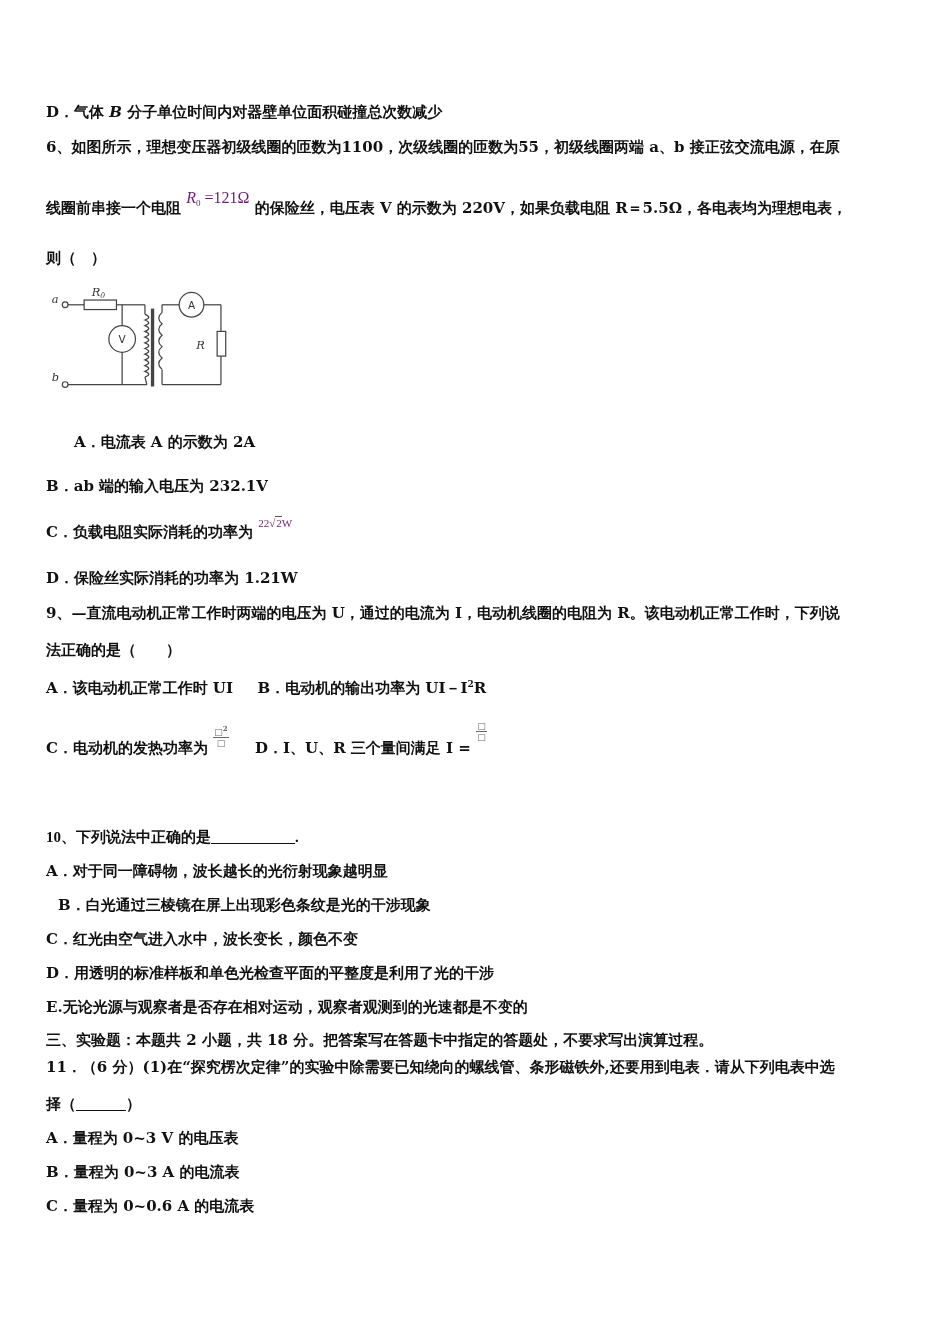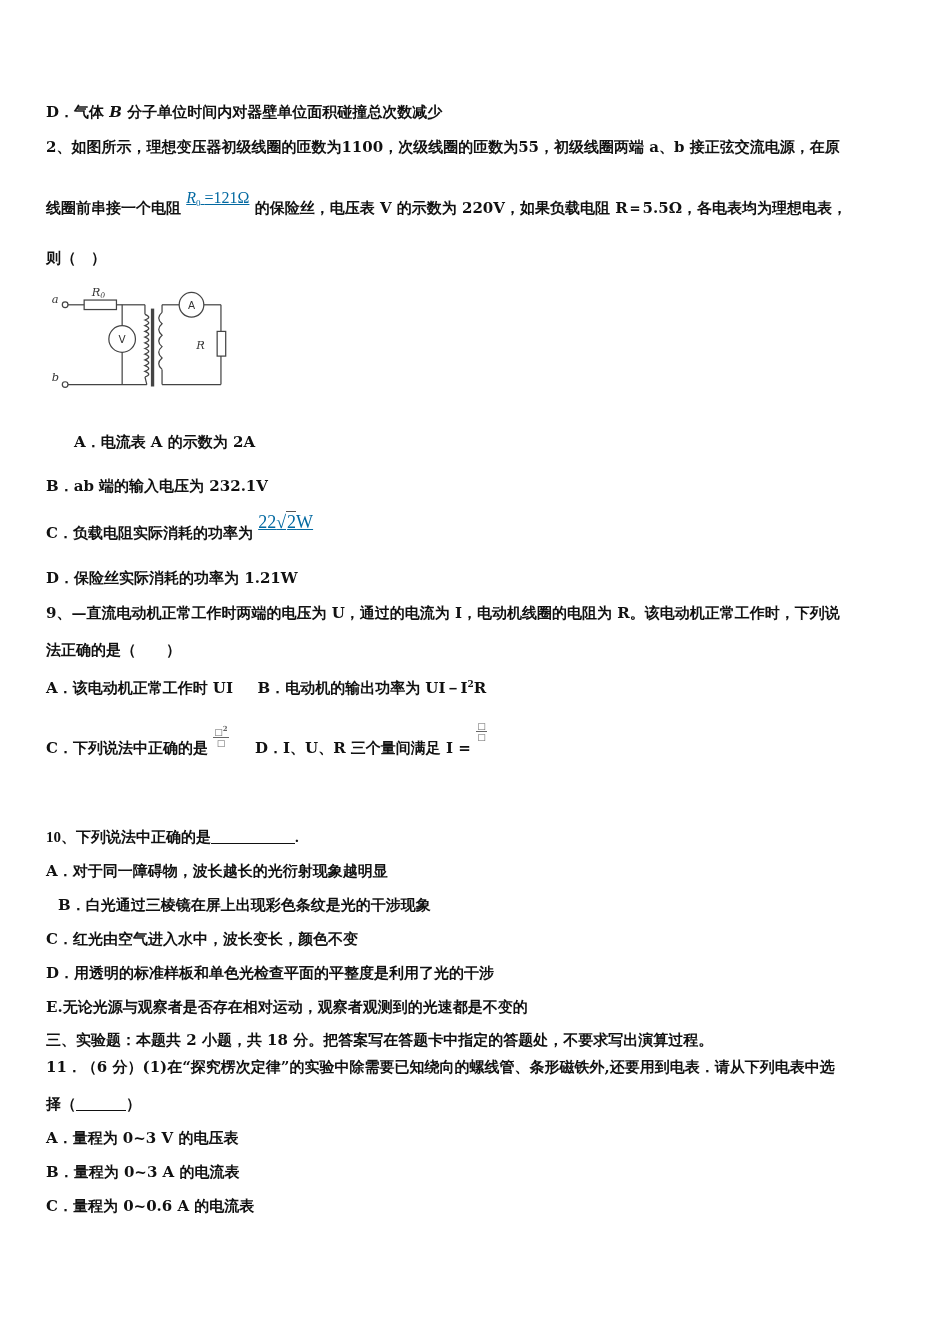--- a/index.html
+++ b/index.html
@@ -1,36 +1,36 @@
 <!DOCTYPE html>
 <html><head>
 <meta charset="utf-8">
 <style>
   html, body { margin: 0; padding: 0; background: #ffffff; }
   body { width: 950px; height: 1344px; position: relative; overflow: hidden;
          font-family: "DejaVu Serif", "Liberation Serif", serif; color: #111; }
   .line { position: absolute; left: 46px; font-size: 15px; line-height: 20px; white-space: nowrap; }
   .b { font-weight: bold; }
-  .math { font-family: "Liberation Serif", serif; color: #0369a1; font-weight: normal; text-decoration: underline; }
+  .math { font-family: "Liberation Serif", serif; color: #701a75; font-weight: normal; }
   .sub { font-size: 9px; vertical-align: -3px; }
   .sup { font-size: 9px; vertical-align: 6px; }
   .blank { display: inline-block; border-bottom: 1px solid #111; height: 14px; vertical-align: -2px; }
   .frac { display: inline-flex; flex-direction: column; align-items: center; vertical-align: 4px; font-size: 9px; line-height: 10px; color: #666; }
   .frac .num { border-bottom: 1px solid #666; padding: 0 1px; }
   .sqrt { border-top: 1px solid #555; padding-left: 1px; }
   #circuit { position: absolute; left: 44px; top: 282px; width: 200px; height: 114px; }
 </style>
 </head>
 <body>
 
 <div class="line b" style="top:102px;">
   <span>D．</span><span>气体 </span><i>B</i><span> 分子单位时间内对器壁单位面积碰撞总次数减少</span>
 </div>
 
-<div class="line b" style="top:137px;">2、如图所示，理想变压器初级线圈的匝数为1100，次级线圈的匝数为55，初级线圈两端 a、b 接正弦交流电源，在原</div>
+<div class="line b" style="top:137px;">6、如图所示，理想变压器初级线圈的匝数为1100，次级线圈的匝数为55，初级线圈两端 a、b 接正弦交流电源，在原</div>
 <div class="line b" style="top:198px;">
   <span>线圈前串接一个电阻</span>
   <span class="math" style="font-size:16px; position:relative; top:-10px;"><i>R</i><span class="sub">0</span> <span>=121Ω</span></span>
   <span>的保险丝，电压表 V 的示数为 220V，如果负载电阻 R＝5.5Ω，各电表均为理想电表，</span>
 </div>
 <div class="line b" style="top:248px;">则（　）</div>
 
 <svg id="circuit" viewBox="0 0 210 120">
   <g stroke="#444" stroke-width="1.3" fill="none">
 
@@ -76,35 +76,35 @@
 </svg>
 
 <div class="line b" style="top:432px;margin-left:28px;">
   <span>A．</span><span>电流表 A 的示数为 2A</span>
 </div>
 <div class="line b" style="top:476px;">
   <span>B．</span><span>ab 端的输入电压为 232.1V</span>
 </div>
 <div class="line b" style="top:522px;">
   <span>C．</span><span>负载电阻实际消耗的功率为</span>
-  <span class="math" style="font-size:18px; position:relative; top:-10px;"><span>22</span>√<span class="sqrt">2</span><span>W</span></span>
+  <span class="math" style="font-size:11px; position:relative; top:-10px;"><span>22</span>√<span class="sqrt">2</span><span>W</span></span>
 </div>
 <div class="line b" style="top:568px;">
   <span>D．</span><span>保险丝实际消耗的功率为 1.21W</span>
 </div>
 
 <div class="line b" style="top:603px;">9、—直流电动机正常工作时两端的电压为 U，通过的电流为 I，电动机线圈的电阻为 R。该电动机正常工作时，下列说</div>
 <div class="line b" style="top:640px;">法正确的是（　　）</div>
 <div class="line b" style="top:674px;">
   <span><span>A．</span><span>该电动机正常工作时 UI</span></span>
   <span style="display:inline-block; width:14px;"></span>
   <span><span>B．</span><span>电动机的输出功率为 UI－I</span><span class="sup">2</span><span>R</span></span>
 </div>
 <div class="line b" style="top:738px;">
-  <span><span>C．</span><span>下列说法中正确的是</span>
+  <span><span>C．</span><span>电动机的发热功率为</span>
     <span class="frac" style="position:relative; top:-14px;">
         <span class="num"><span>□</span><sup style="font-size:7px;">2</sup></span>
         <span>□</span>
       </span>
   </span>
   <span style="display:inline-block; width:16px;"></span>
   <span><span>D．</span><span>I、U、R 三个量间满足 I =</span>
     <span class="frac" style="position:relative; top:-20px;">
         <span class="num">□</span>
         <span>□</span>

